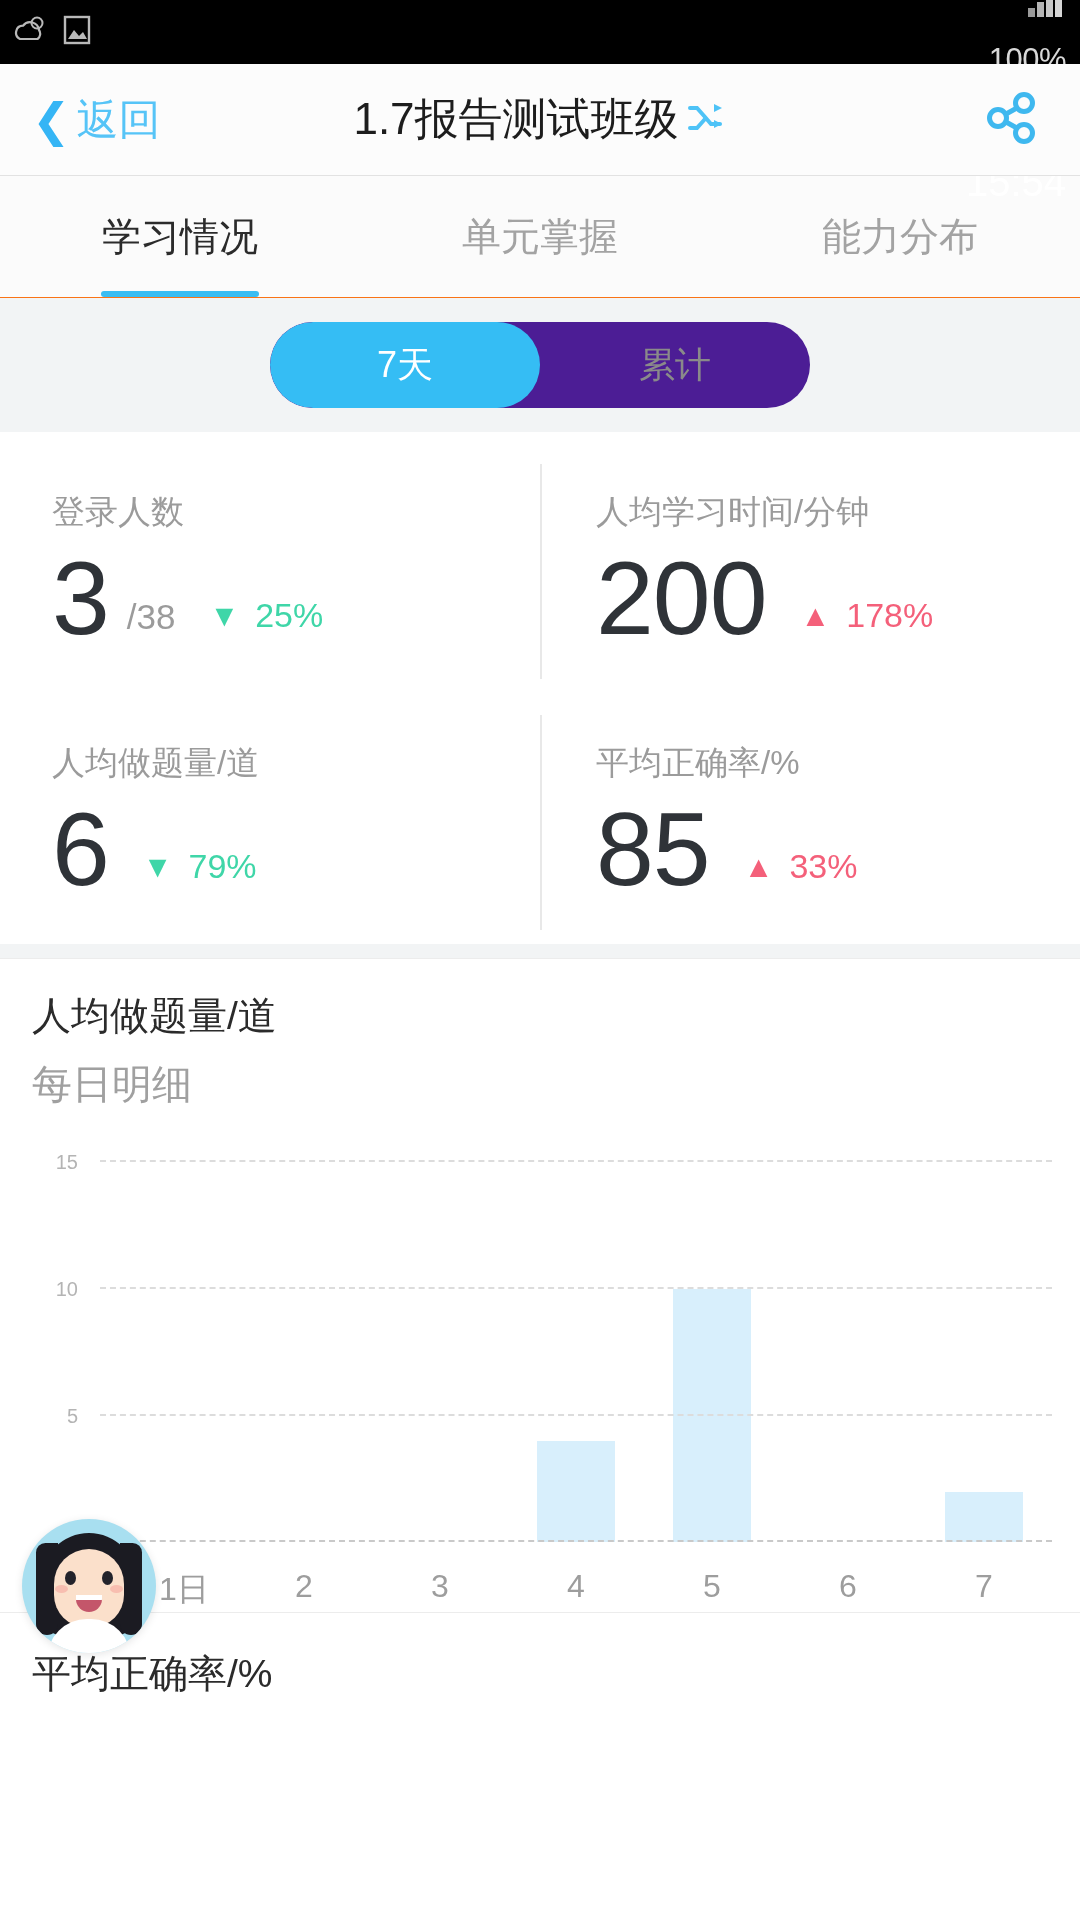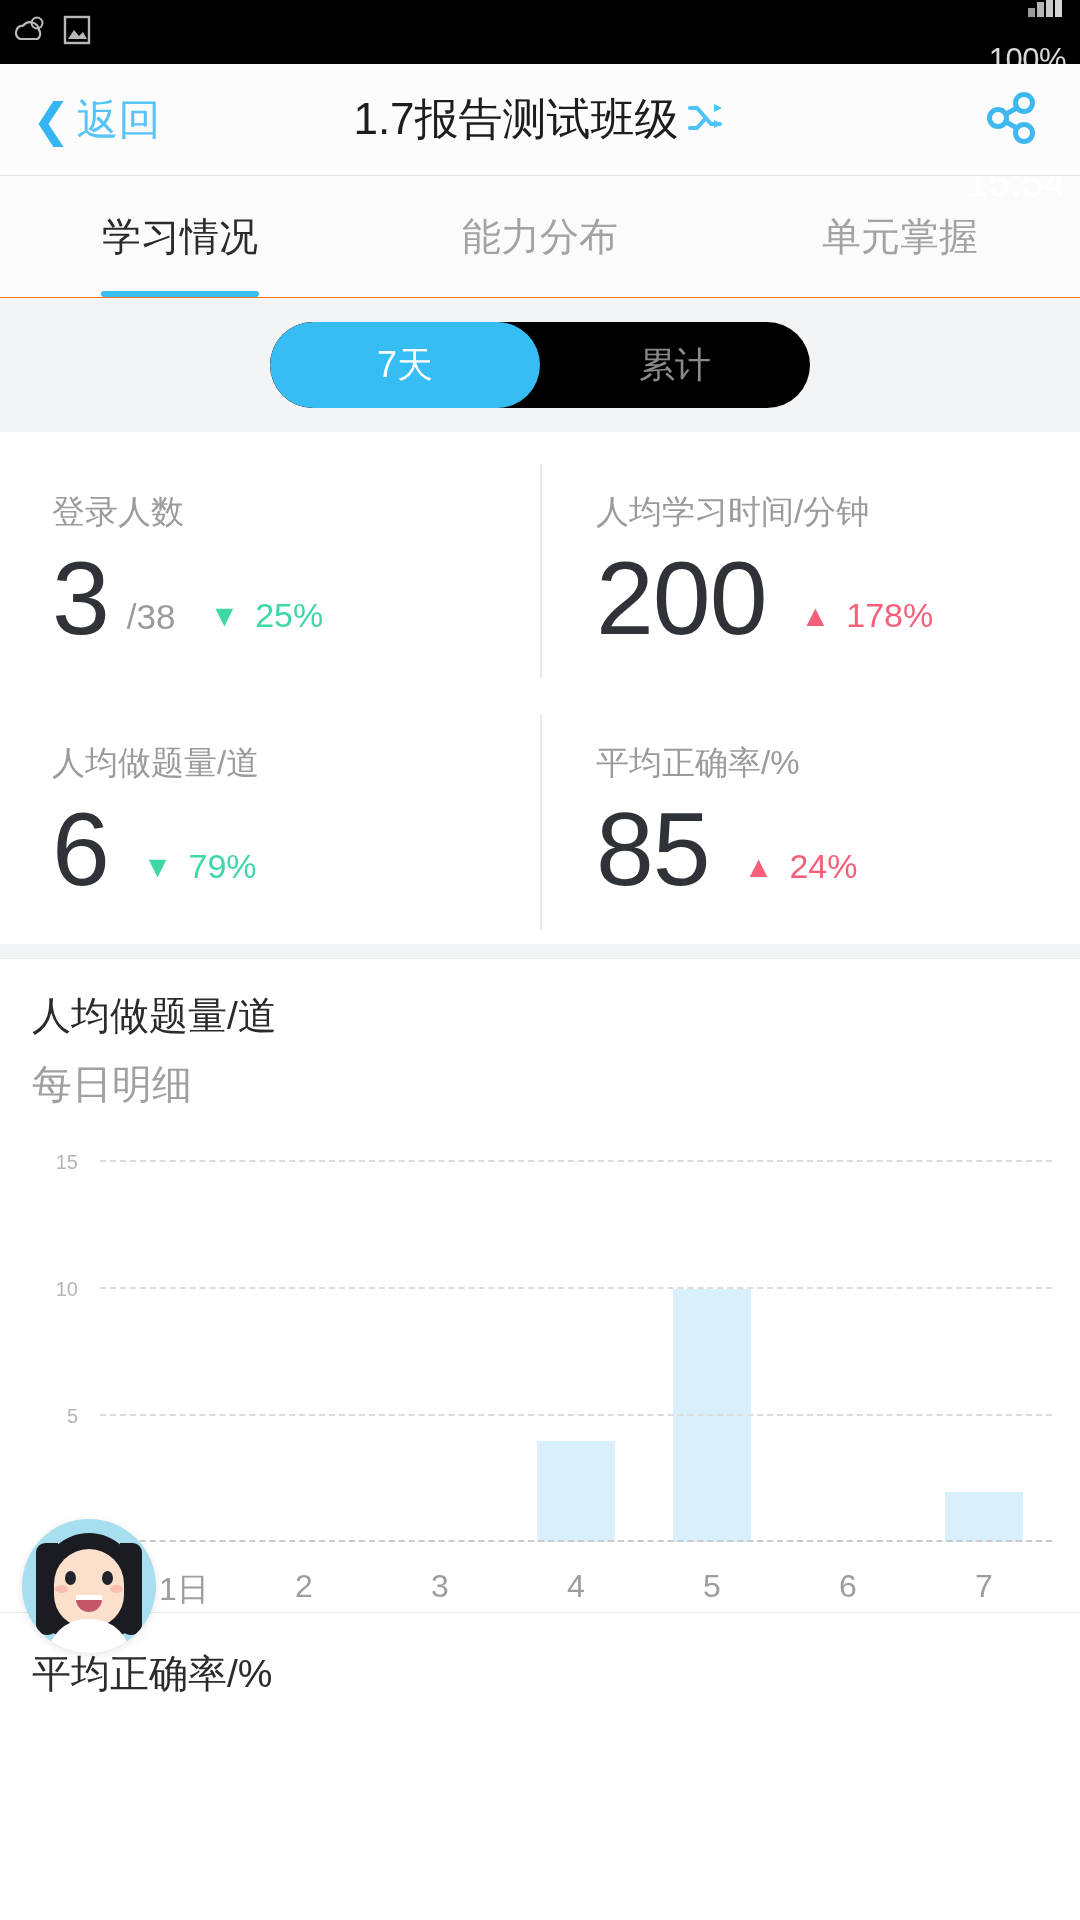--- a/index.html
+++ b/index.html
@@ -53,21 +53,21 @@
     content:""; position:absolute; bottom:0; left:50%; transform:translateX(-50%);
     width:158px; height:6px; background:#39bdf3; border-radius:3px;
   }
 
   
   .seg-wrap{
     height:134px; background:#f2f4f5;
     display:flex; align-items:center; justify-content:center;
   }
   .seg{
-    width:540px; height:86px; background:#000000; border-radius:43px;
+    width:540px; height:86px; background:#4c1d95; border-radius:43px;
     display:flex; align-items:center; overflow:hidden;
   }
   .seg-btn{
     flex:1; height:100%; display:flex; align-items:center; justify-content:center;
     font-size:36px; color:#8a8a8a; cursor:pointer; border-radius:43px;
   }
   .seg-btn.active{ background:#35bdf4; color:#ffffff; }
 
   
   .stats{ background:#fff; padding-top:10px; }
@@ -241,24 +241,24 @@
       </svg>
     </span>
   </div>
 </div>
 
 <div class="tabs">
   <div class="tab active">
       <span>学习情况</span>
     </div>
   <div class="tab">
+      <span>单元掌握</span>
+    </div>
+  <div class="tab">
       <span>能力分布</span>
-    </div>
-  <div class="tab">
-      <span>单元掌握</span>
     </div>
 </div>
 
 <div class="seg-wrap">
   <div class="seg">
     <div class="seg-btn active">
         <span>7天</span>
       </div>
     <div class="seg-btn">
         <span>累计</span>
@@ -305,21 +305,21 @@
         </span>
       </div>
     </div>
 
     <div class="stat-cell right">
       <div class="stat-label">平均正确率/%</div>
       <div class="stat-valrow">
         <span class="stat-big">85</span>
         <span class="stat-delta">
           <span class="arrow up">▲</span>
-          <span class="delta-pct up">24%</span>
+          <span class="delta-pct up">33%</span>
         </span>
       </div>
     </div>
   </div>
 </div>
 
 <div class="section-divider"></div>
 <div class="thin-rule"></div>
 
 <div class="chart-block">

